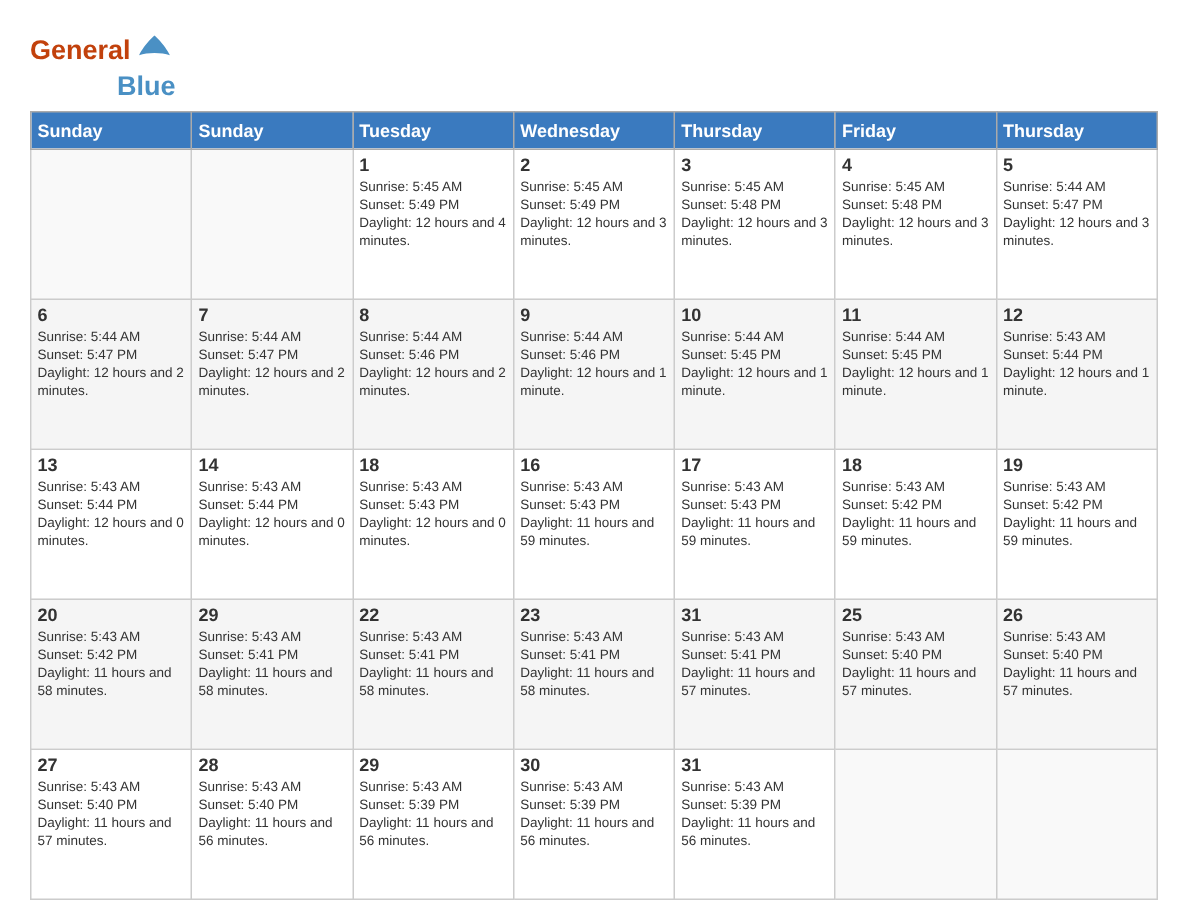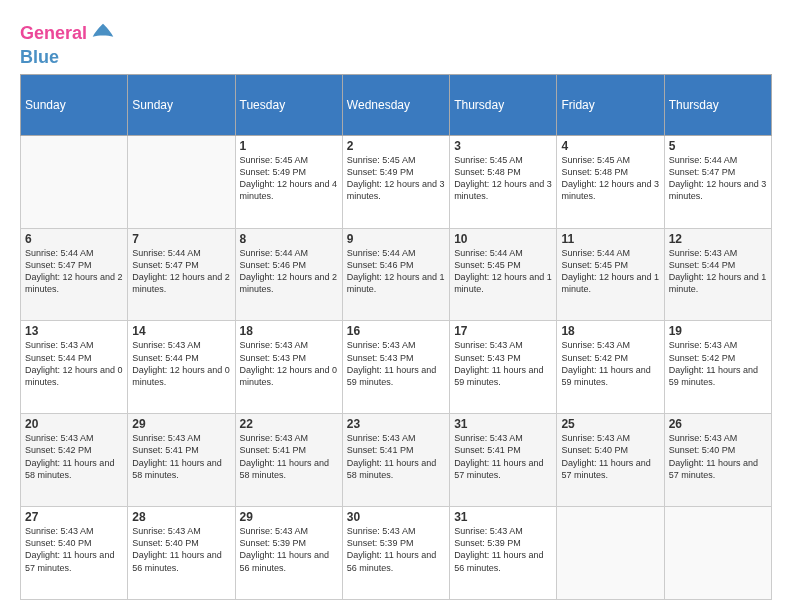--- a/index.html
+++ b/index.html
@@ -24,21 +24,21 @@
       margin-bottom: 6px;
     }
     .logo {
       display: flex;
       align-items: center;
       margin-top: 4px;
     }
     .logo-text {
       font-size: 18px;
       font-weight: bold;
-      color: #ec4899;
+      color: #c2410c;
       line-height: 1.1;
     }
     .logo-icon {
       width: 28px;
       height: 28px;
       margin-left: 2px;
     }
     .title-block {
       text-align: right;
     }
@@ -56,22 +56,22 @@
     .calendar {
       width: 100%;
       border-collapse: collapse;
       flex: 1;
       table-layout: fixed;
     }
     .calendar thead tr th {
       background-color: #3a7abf;
       color: #fff;
       font-size: 12px;
-      font-weight: normal;
-      padding: 23px 4px;
+      font-weight: bold;
+      padding: 5px 4px;
       border: 1px solid #aaa;
       text-align: left;
     }
     .calendar tbody tr td {
       border: 1px solid #ccc;
       vertical-align: top;
       padding: 3px 4px;
       font-size: 9.5px;
       color: #333;
       height: 86px;
@@ -104,21 +104,21 @@
 <div class="page">
   <div class="header">
     <div class="logo">
       <div>
         <div style="display:flex;align-items:center;">
           <span class="logo-text">General</span>
           <svg class="logo-icon" viewBox="0 0 30 30">
             <path d="M15 4 C15 4 22 10 26 18 C20 16 10 16 4 18 C8 10 15 4 15 4Z" fill="#4a90c4"></path>
           </svg>
         </div>
-        <div class="logo-text" style="color:#4a90c4;">Blue</div>
+        <div class="logo-text" style="color:#4a90c4;text-align:right;">Blue</div>
       </div>
     </div>
     <div class="title-block">
       <div class="month-title"></div>
       <div class="subtitle"></div>
     </div>
   </div>
 
   <table class="calendar">
     <thead>

